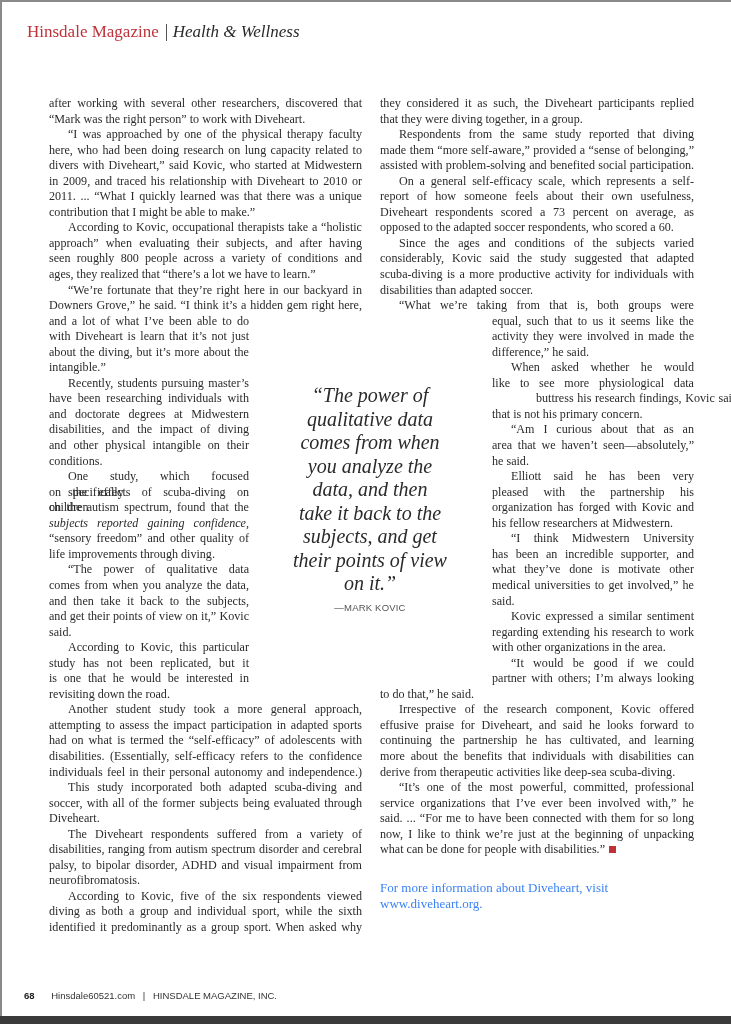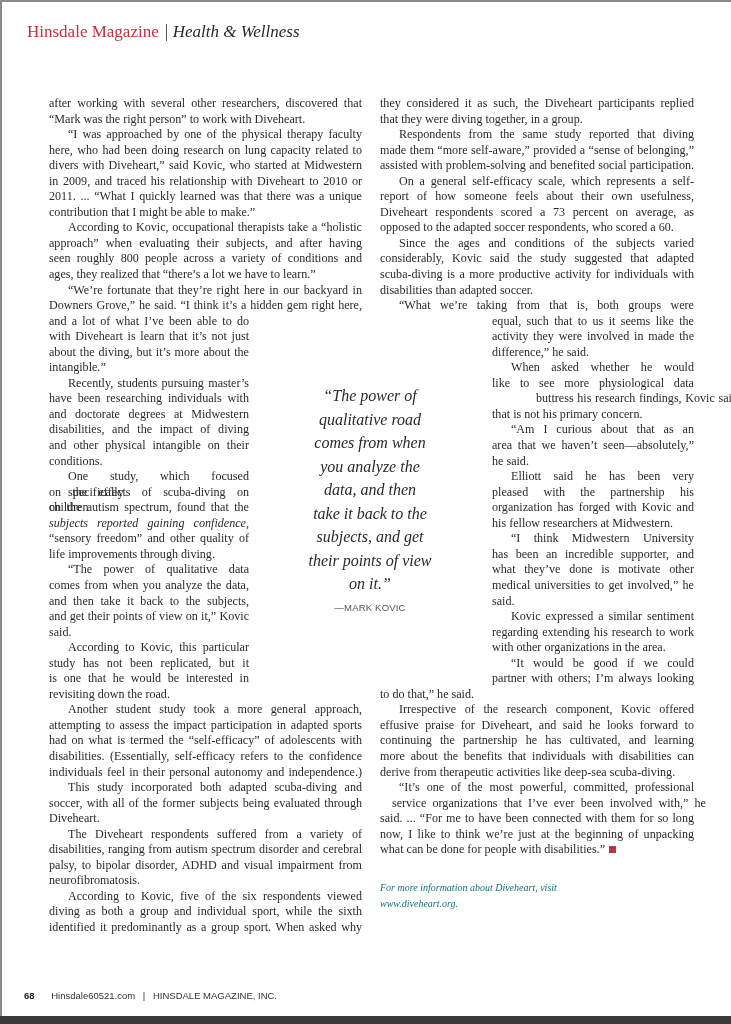--- a/index.html
+++ b/index.html
@@ -19,30 +19,30 @@
   .line { display: block; height: 15.55px; line-height: 15.55px; text-align: justify; text-align-last: justify;
     white-space: nowrap; overflow: visible; }
   .line.last { text-align-last: left; }
   .line span.t { display: block; text-align: justify; text-align-last: justify; white-space: normal; }
   .line.last span.t { text-align-last: left; }
 
   #col-left { left: 49px; top: 96px; width: 313px; }
   #col-right { left: 380px; top: 96px; width: 314px; }
 
   .pullquote { position: absolute; left: 285px; top: 384px; width: 170px; text-align: center;
-    font-family: "Liberation Serif", "DejaVu Serif", serif; font-style: italic; font-size: 16px;
+    font-family: "Liberation Serif", "DejaVu Serif", serif; font-style: italic; font-size: 20px;
     line-height: 23.5px; color: #2a2a2a; }
   .pq-line { display: block; white-space: nowrap; }
   .attribution { position: absolute; left: 285px; top: 602px; width: 170px; text-align: center;
     font-family: "Liberation Sans", "DejaVu Sans", sans-serif; font-size: 9.5px; color: #555; letter-spacing: 0.2px; }
 
   .endmark { display: inline-block; width: 7px; height: 7px; background: #c0323a; margin-left: 4px; vertical-align: -0px; }
 
   .more-info { position: absolute; left: 380px; top: 880px; width: 314px; font-family: "Liberation Serif", "DejaVu Serif", serif;
-    font-style: italic; font-size: 10px; line-height: 16px; color: #0f766e; }
+    font-size: 13px; line-height: 16px; color: #3b82f6; }
 
   .footer { position: absolute; left: 24px; top: 990px; font-family: "Liberation Sans", "DejaVu Sans", sans-serif;
     font-size: 9.5px; color: #333; white-space: nowrap; }
   .page-num { font-weight: bold; color: #222; margin-right: 14px; }
   .footer-sep { margin: 0 5px; }
 </style>
 </head>
 <body>
 
 <div class="frame-top"></div>
@@ -348,37 +348,37 @@
     </div>
     <div class="line" style="margin-left: 0px; width: 314px;">
       <span class="t">more about the benefits that individuals with disabilities can</span>
     </div>
     <div class="line last" style="margin-left: 0px; width: 314px;">
       <span class="t">derive from therapeutic activities like deep-sea scuba-diving.</span>
     </div>
     <div class="line" style="margin-left: 19px; width: 295px;">
       <span class="t">“It’s one of the most powerful, committed, professional</span>
     </div>
-    <div class="line" style="margin-left: 12px; width: 314px;">
+    <div class="line" style="margin-left: 0px; width: 314px;">
       <span class="t">service organizations that I’ve ever been involved with,” he</span>
     </div>
     <div class="line" style="margin-left: 0px; width: 314px;">
       <span class="t">said. ... “For me to have been connected with them for so long</span>
     </div>
     <div class="line" style="margin-left: 0px; width: 314px;">
       <span class="t">now, I like to think we’re just at the beginning of unpacking</span>
     </div>
     <div class="line last" style="margin-left: 0px; width: 314px;">
       <span class="t">what can be done for people with disabilities.”<span class="endmark"></span></span>
     </div>
   </div>
 
 <div class="pullquote">
   <span class="pq-line">“The power of</span>
-  <span class="pq-line">qualitative road</span>
+  <span class="pq-line">qualitative data</span>
   <span class="pq-line">comes from when</span>
   <span class="pq-line">you analyze the</span>
   <span class="pq-line">data, and then</span>
   <span class="pq-line">take it back to the</span>
   <span class="pq-line">subjects, and get</span>
   <span class="pq-line">their points of view</span>
   <span class="pq-line">on it.”</span>
 </div>
 <div class="attribution">—MARK KOVIC</div>
 

